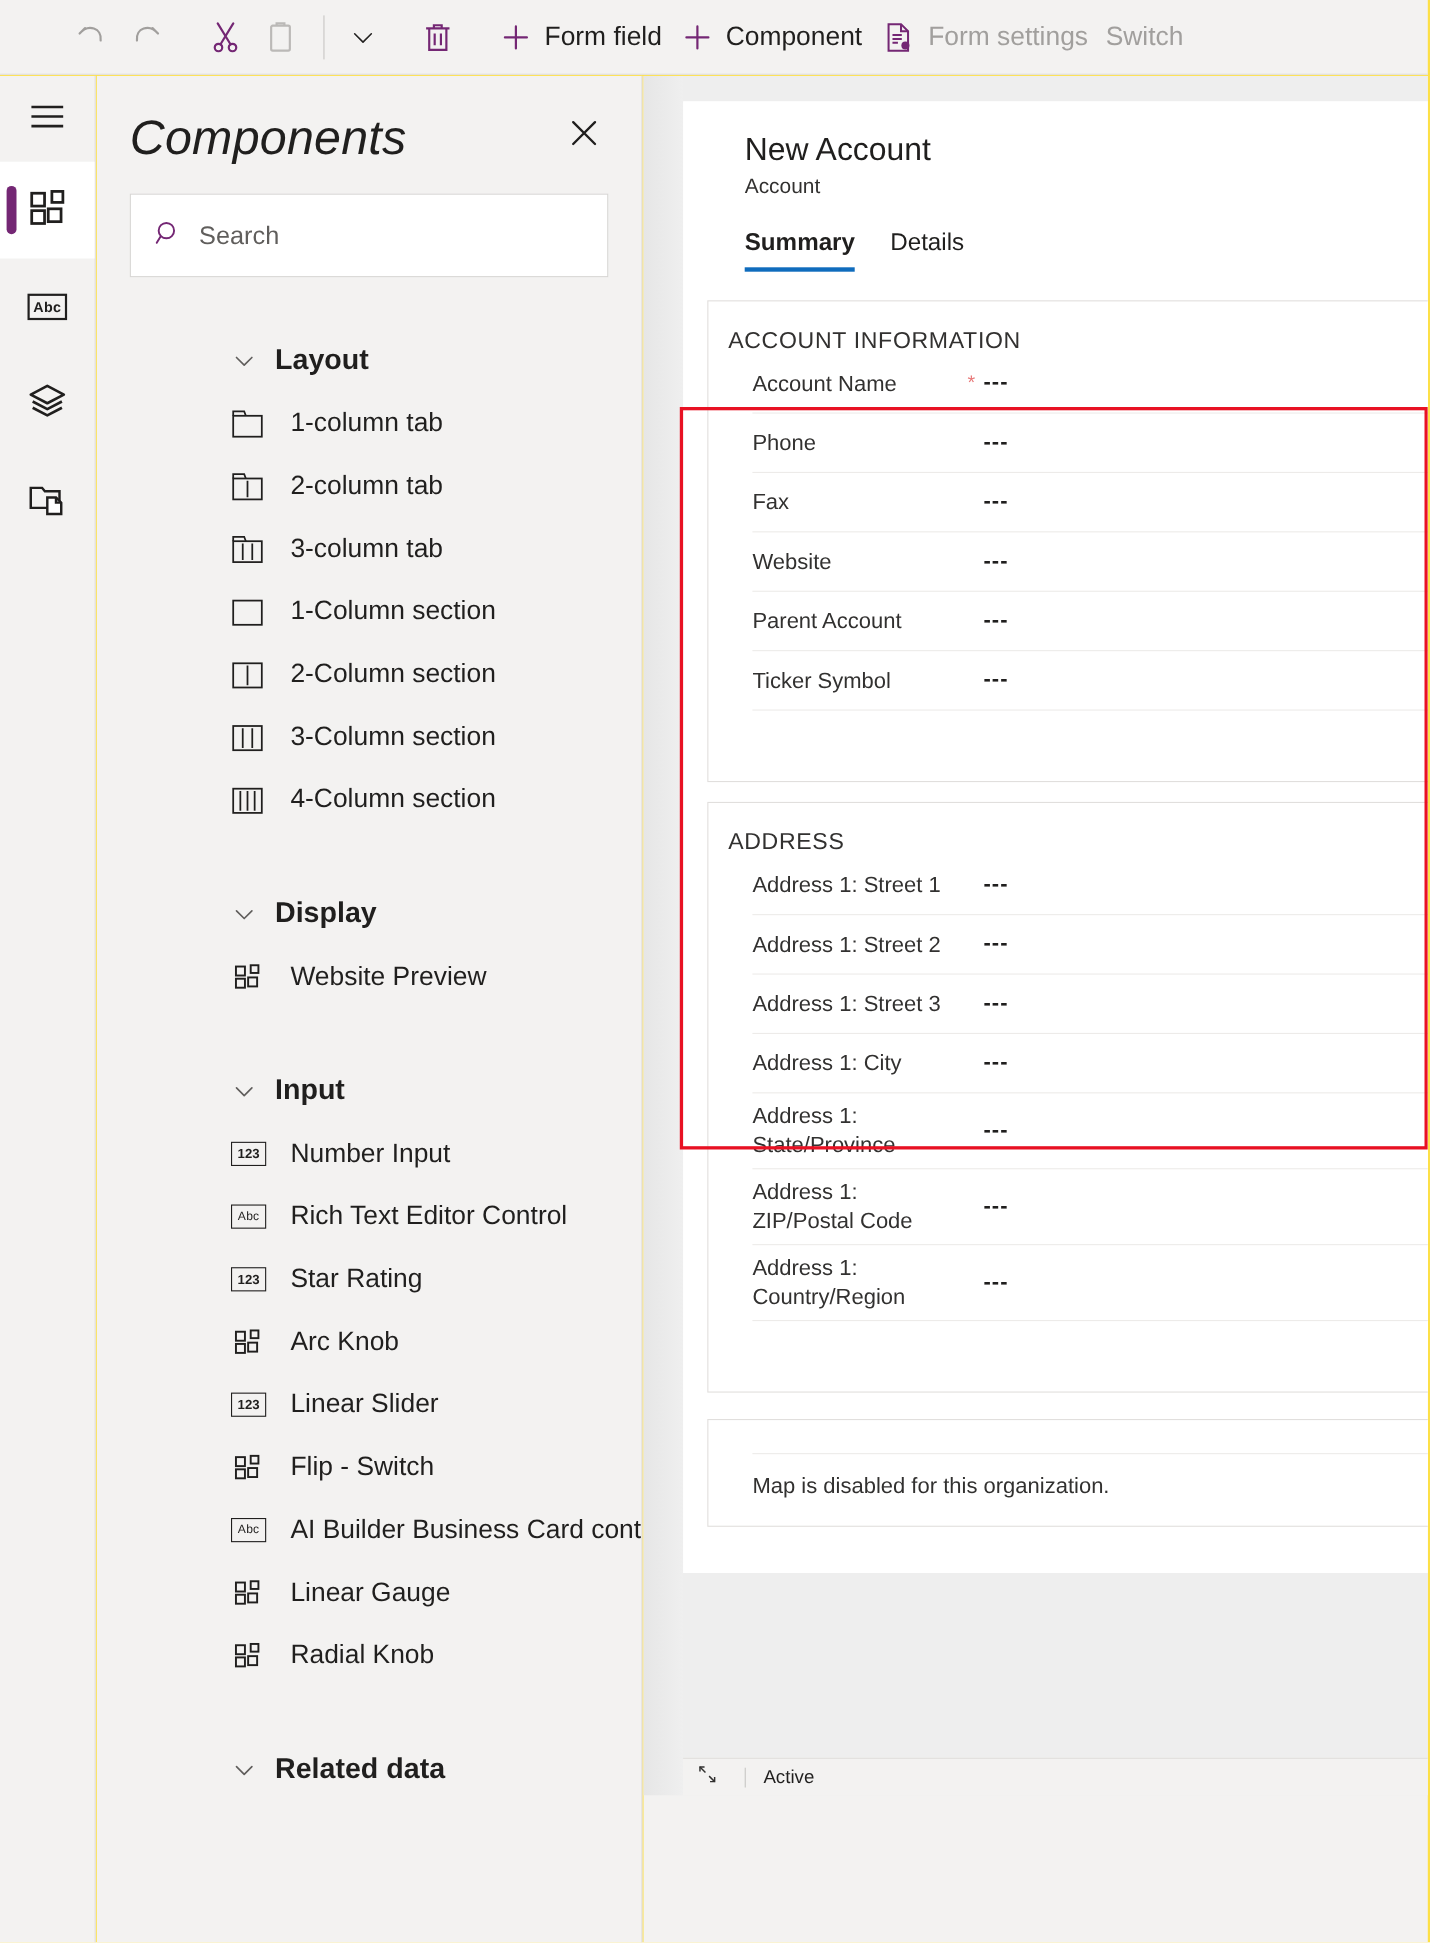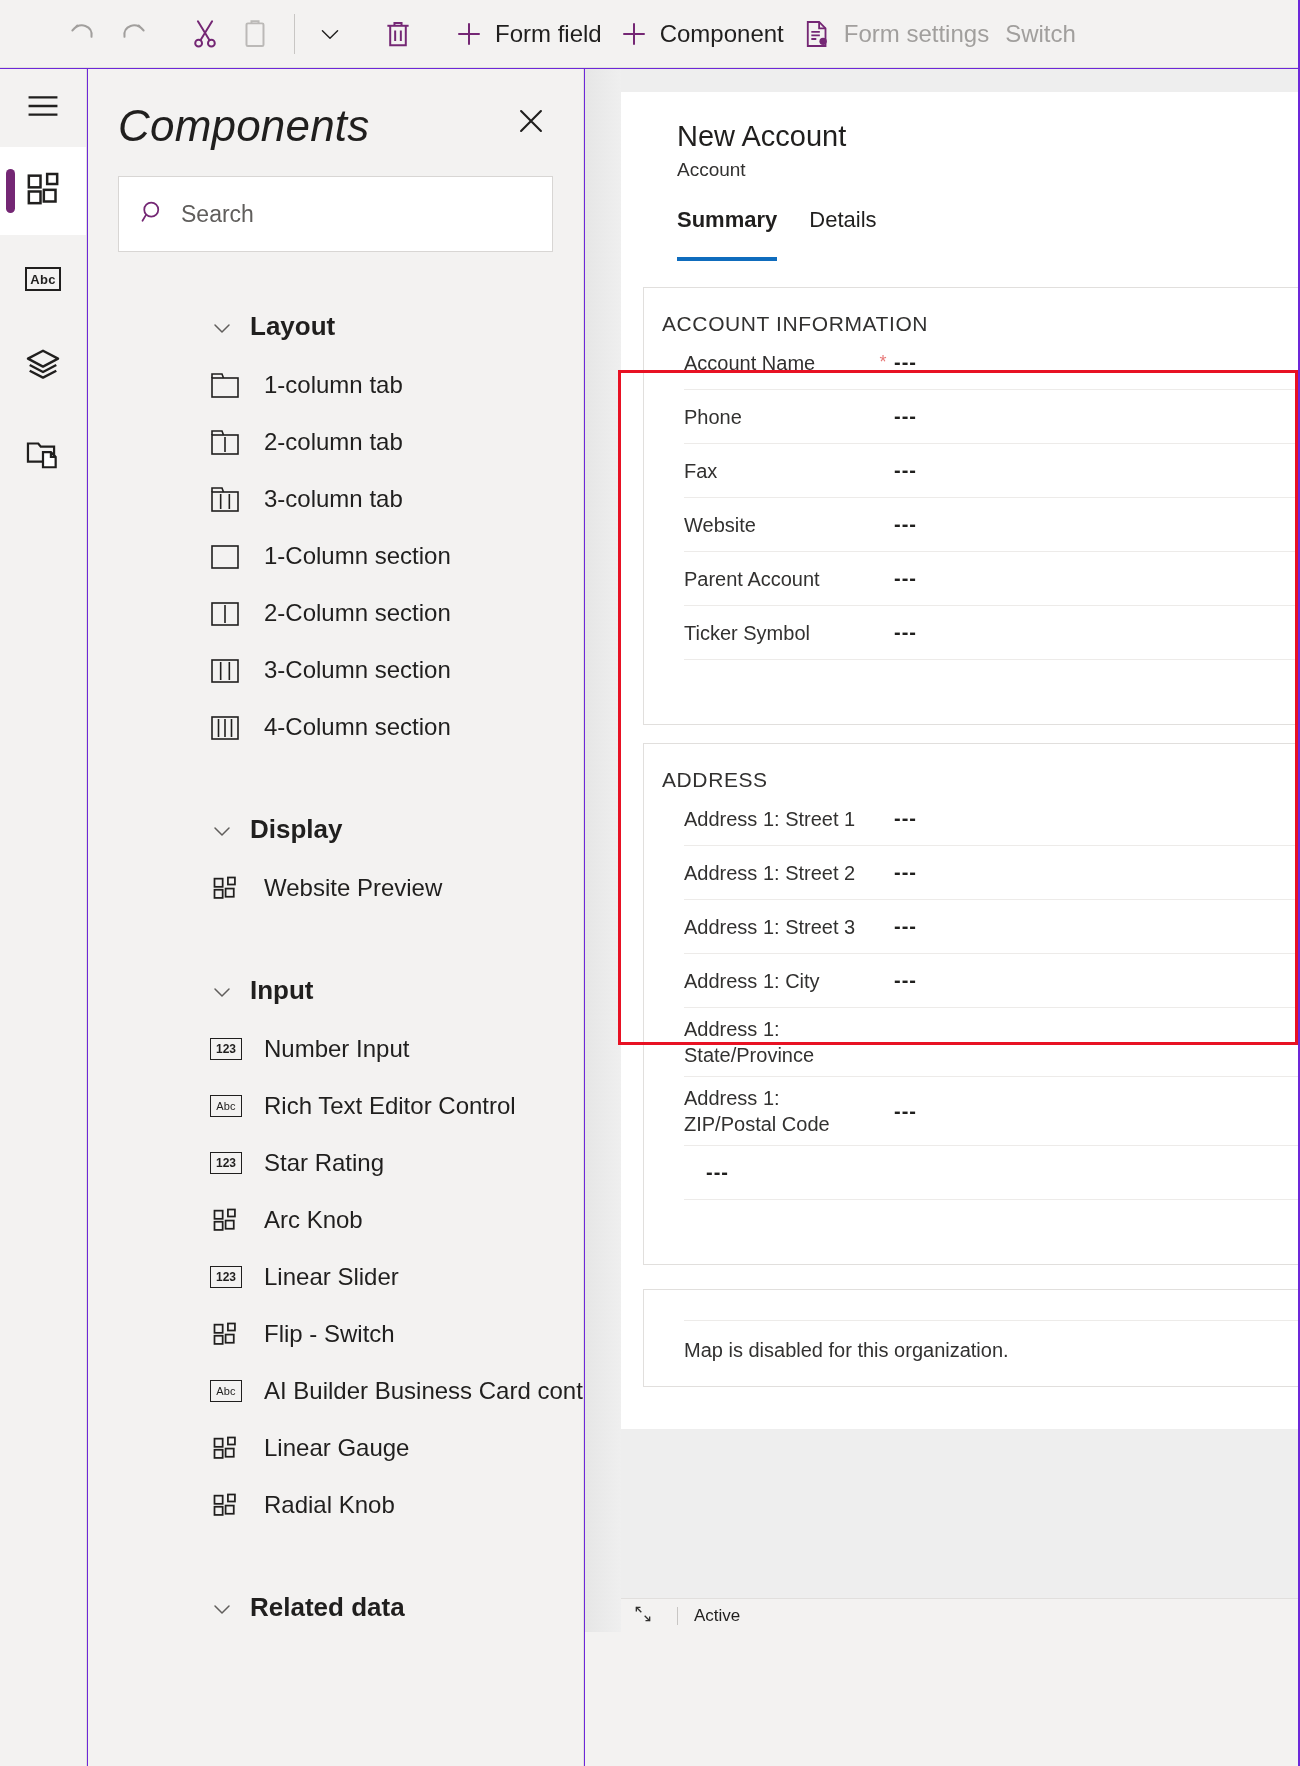--- a/index.html
+++ b/index.html
@@ -5,21 +5,21 @@
   * { box-sizing: border-box; margin: 0; padding: 0; }
   html, body {
     width: 1300px; height: 1766px;
     background: #ffffff;
     font-family: "Liberation Sans", sans-serif;
     overflow: hidden;
   }
   #app {
     position: relative;
     width: 1300px; height: 1766px;
-    background: #6d28d9;
+    background: #fde047;
   }
 
   
   .toolbar {
     position: absolute; left: 0; top: 0;
     width: 1298px; height: 68px;
     background: #f3f2f1;
     border-bottom: 1px solid #e1dfdd;
     display: flex; align-items: center;
     padding-left: 58px;
@@ -143,21 +143,21 @@
 
   .formcard {
     position: absolute; left: 36px; top: 23px;
     width: 700px; background: #ffffff;
   }
   .form-head { padding: 28px 0 0 56px; }
   .form-title { font-size: 29px; color: #201f1e; font-weight: 400; }
   .form-sub { font-size: 19px; color: #323130; margin-top: 6px; }
   .form-tabs { display: flex; gap: 32px; margin: 26px 0 0 0; }
   .ftab {
-    font-size: 22px; color: #201f1e; padding-bottom: 28px;
+    font-size: 22px; color: #201f1e; padding-bottom: 14px;
     cursor: pointer; position: relative;
   }
   .ftab.active { font-weight: 700; }
   .ftab.active::after {
     content: ""; position: absolute; left: 0; right: 0; bottom: 0;
     height: 4px; background: #0f6cbd;
   }
 
   .selbox {
     position: absolute; left: 33px; top: 301px;
@@ -659,20 +659,21 @@
                 <div class="flabel">Address 1: State/Province</div>
                 <div class="freq"></div>
                 <div class="fval">---</div>
               </div>
               <div class="frow">
                 <div class="flabel">Address 1: ZIP/Postal Code</div>
                 <div class="freq"></div>
                 <div class="fval">---</div>
               </div>
               <div class="frow">
+                <div class="flabel">Address 1: Country/Region</div>
                 <div class="freq"></div>
                 <div class="fval">---</div>
               </div>
               <div class="frow-filler"></div>
             </div>
           </div>
 
         <div class="mapcard">
           <div class="map-row">
             <span class="map-text">Map is disabled for this organization.</span>

